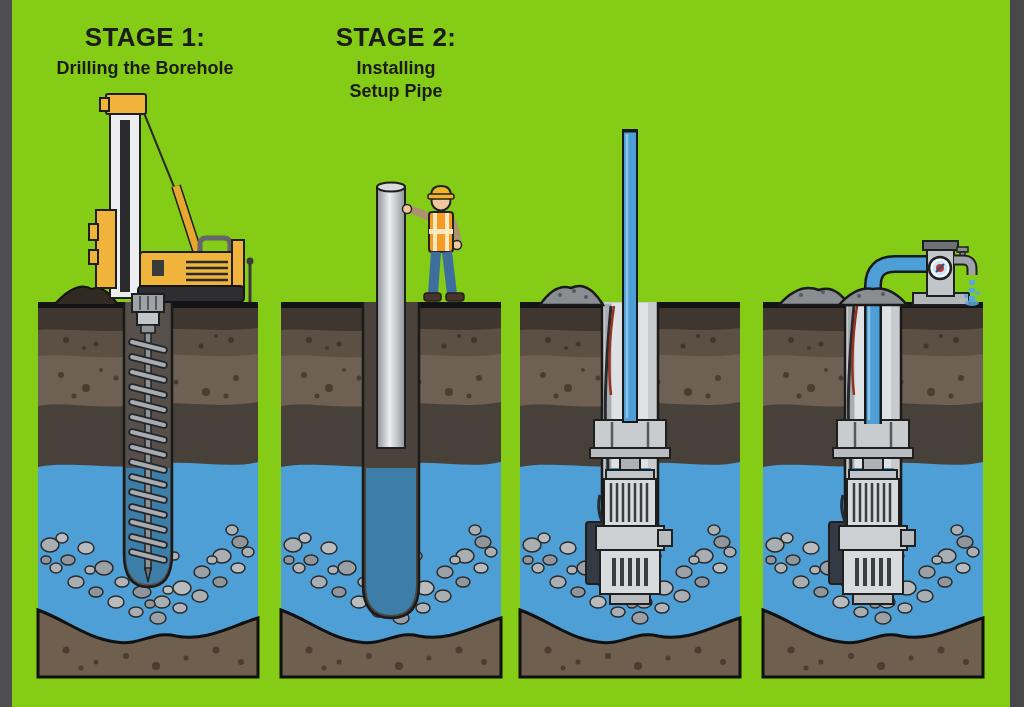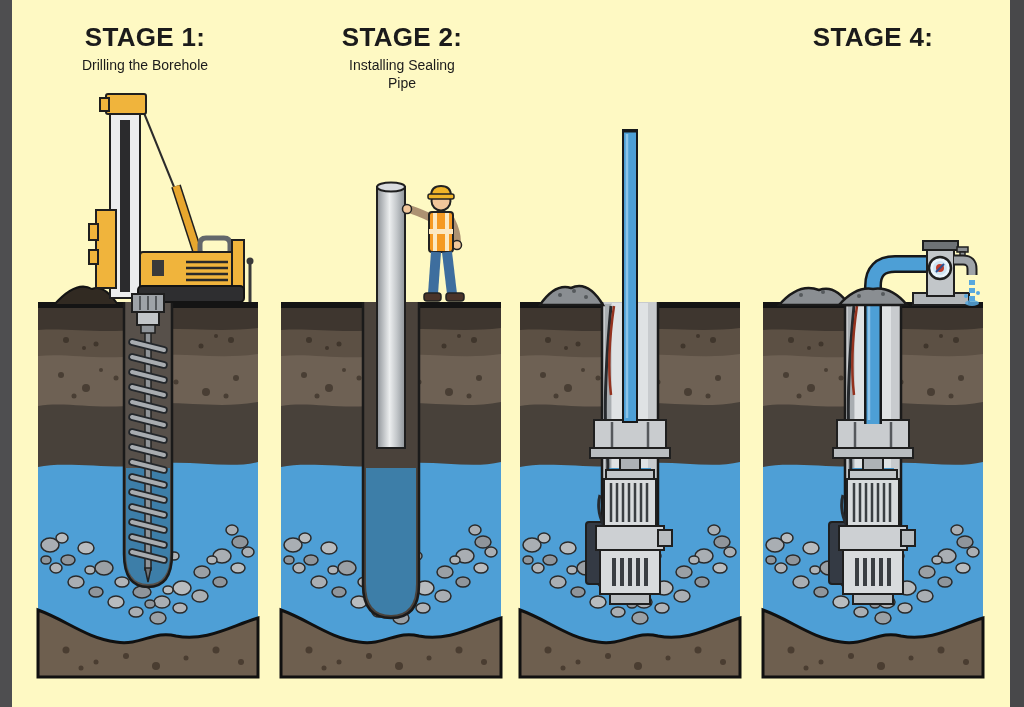--- a/index.html
+++ b/index.html
@@ -1,25 +1,25 @@
 <!DOCTYPE html>
 <html><head>
 <meta charset="utf-8">
 <style>
   html,body{margin:0;padding:0;background:#ffffff;}
   #canvas{
-    position:relative;width:1024px;height:707px;background:#fef9c3;
+    position:relative;width:1024px;height:707px;background:#84cc16;
     overflow:hidden;font-family:"Liberation Sans",sans-serif;
   }
   .edge-strip{position:absolute;top:0;height:707px;background:#4e4e50;}
   #edge-left{left:0;width:12px;}
   #edge-right{left:1010px;width:14px;background:#48484a;}
   .stage-header{position:absolute;top:22px;text-align:center;color:#1b1b1b;}
   .stage-title{font-weight:bold;font-size:26px;letter-spacing:.3px;}
-  .stage-subtitle{font-size:14px;line-height:1.25;margin-top:4px;}
+  .stage-subtitle{font-size:18px;line-height:1.25;margin-top:4px;font-weight:bold;}
   .stage-subtitle .inner{display:inline-block;}
   .stage-svg{position:absolute;top:90px;width:244px;height:590px;}
 </style>
 </head>
 <body>
 
 <div id="canvas">
 
   <svg width="0" height="0" style="position:absolute" aria-hidden="true">
     <defs>
@@ -147,26 +147,25 @@
     </defs>
   </svg>
 
   <div class="edge-strip" id="edge-left"></div>
   <div class="edge-strip" id="edge-right"></div>
 
   <div class="stage-header" style="left:30px;width:230px">
     <div class="stage-title">STAGE 1:</div>
     <div class="stage-subtitle"><span class="inner">Drilling the Borehole</span></div>
   </div>
-  <div class="stage-header" style="left:292px;width:220px">
+  <div class="stage-header" style="left:286px;width:220px">
     <div class="stage-title">STAGE 2:</div>
-    <div class="stage-subtitle"><span class="inner" style="max-width:130px">Installing Sealing Pipe</span></div>
+    <div class="stage-subtitle"><span class="inner" style="max-width:130px">Installing Setup Pipe</span></div>
   </div>
   <div class="stage-header" style="left:748px;width:250px">
-    <div class="stage-title">STAGE 4:</div>
   </div>
 
   <svg class="stage-svg" style="left:26px" viewBox="0 0 244 590">
     <use href="#soil-xsec" xlink:href="#soil-xsec"></use>
 
     <g>
       <path d="M98,212 L98,464 Q98,497 122,497 Q146,497 146,464 L146,212" fill="#57504A"></path>
       <path d="M100,378 H144 L144,463 Q144,494 122,494 Q100,494 100,463 Z" fill="#3D7EA8"></path>
       <path d="M98,212 L98,464 Q98,497 122,497 Q146,497 146,464 L146,212" fill="none" stroke="#1A1A1A" stroke-width="2.5"></path>
     </g>

